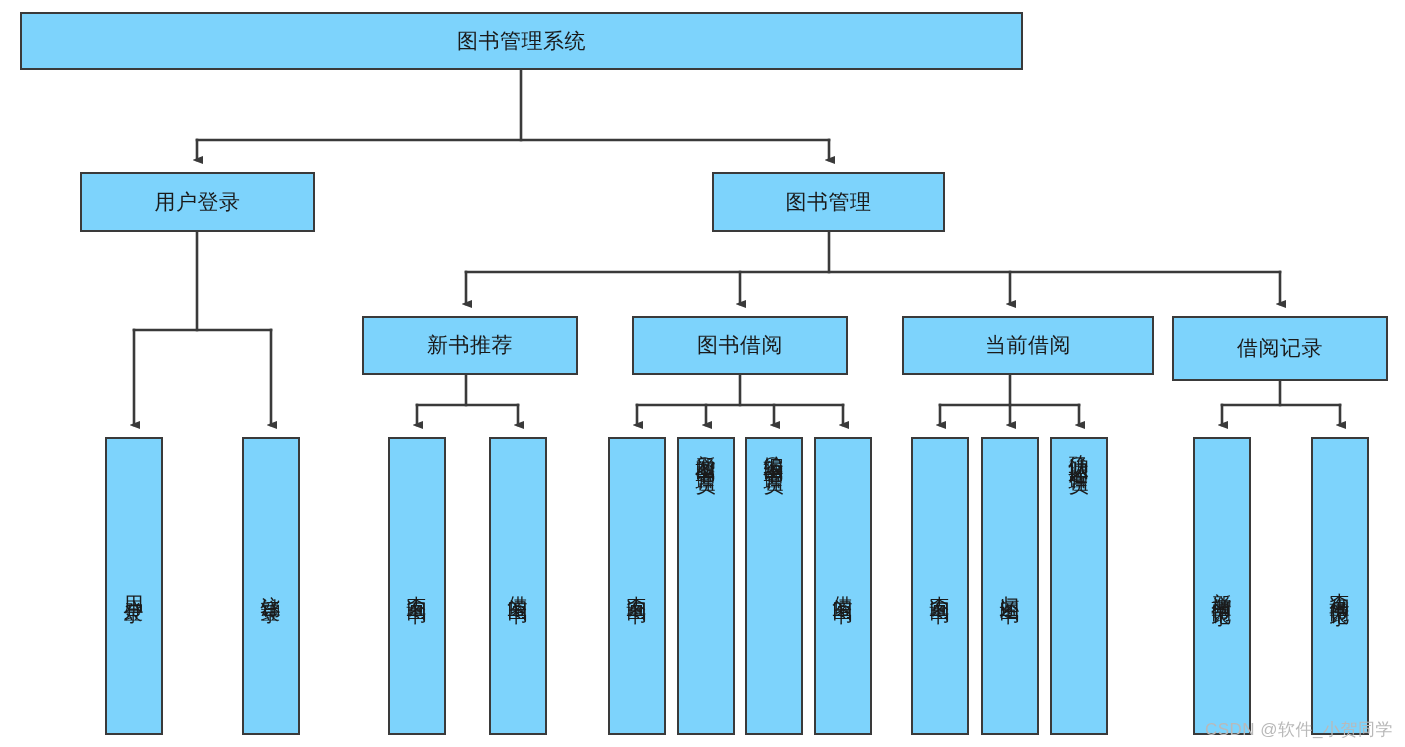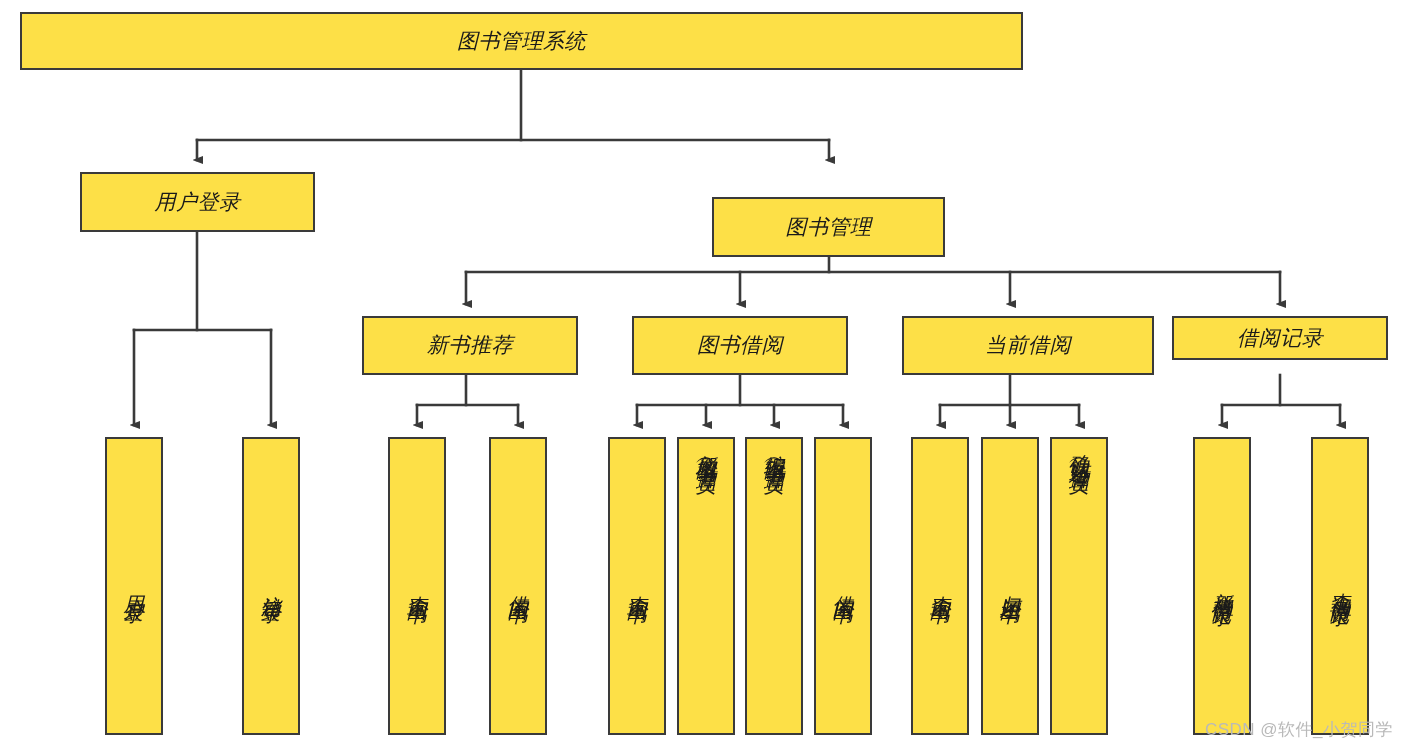--- a/index.html
+++ b/index.html
@@ -23,26 +23,25 @@
     position: absolute;
     left: 0;
     top: 0;
     width: 1405px;
     height: 747px;
   }
   .node-box {
     position: absolute;
     box-sizing: border-box;
     border: 2.5px solid #3a3a3a;
-    background: #fde047;
+    background: #7dd3fc;
     display: flex;
     align-items: center;
     justify-content: center;
     color: #1a1a1a;
-    font-style: italic;
   }
   .node-label {
     font-size: 21px;
     line-height: 1.25;
     letter-spacing: 0.5px;
     white-space: nowrap;
     color: #1a1a1a;
   }
   .node-box.vertical {
     align-items: flex-start;
@@ -128,34 +127,34 @@
     </g>
   </svg>
 
   <div class="node-box" style="left:20px; top:12px; width:1003px; height:58px;">
     <span class="node-label">图书管理系统</span>
   </div>
 
   <div class="node-box" style="left:80px; top:172px; width:235px; height:60px;">
     <span class="node-label">用户登录</span>
   </div>
-  <div class="node-box" style="left:712px; top:172px; width:233px; height:60px;margin-top:25px;">
+  <div class="node-box" style="left:712px; top:172px; width:233px; height:60px;">
     <span class="node-label">图书管理</span>
   </div>
 
   <div class="node-box" style="left:632px; top:316px; width:216px; height:59px;">
     <span class="node-label">图书借阅</span>
   </div>
   <div class="node-box" style="left:362px; top:316px; width:216px; height:59px;">
     <span class="node-label">新书推荐</span>
   </div>
   <div class="node-box" style="left:902px; top:316px; width:252px; height:59px;">
     <span class="node-label">当前借阅</span>
   </div>
-  <div class="node-box" style="left:1172px; top:316px; width:216px; height:44px;">
+  <div class="node-box" style="left:1172px; top:316px; width:216px; height:65px;">
     <span class="node-label">借阅记录</span>
   </div>
 
   <div class="node-box vertical center" style="left:105px; top:437px; width:58px; height:298px;">
     <span class="node-label">用户登录</span>
   </div>
   <div class="node-box vertical center" style="left:242px; top:437px; width:58px; height:298px;">
     <span class="node-label">注销登录</span>
   </div>
 

